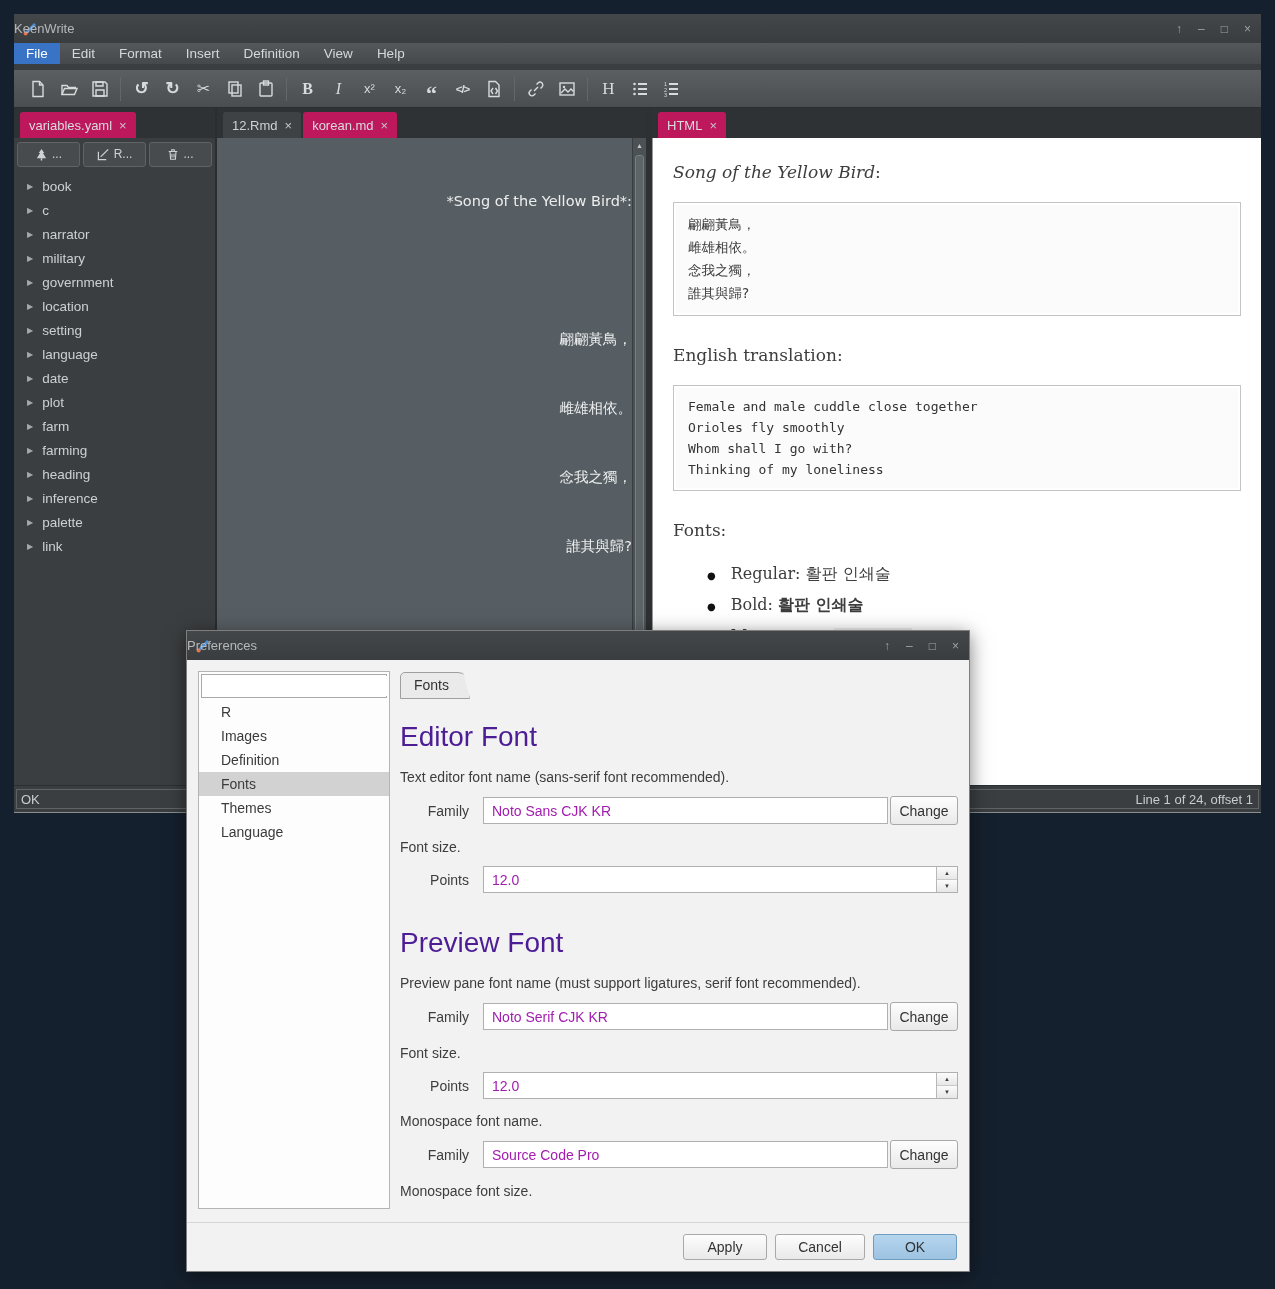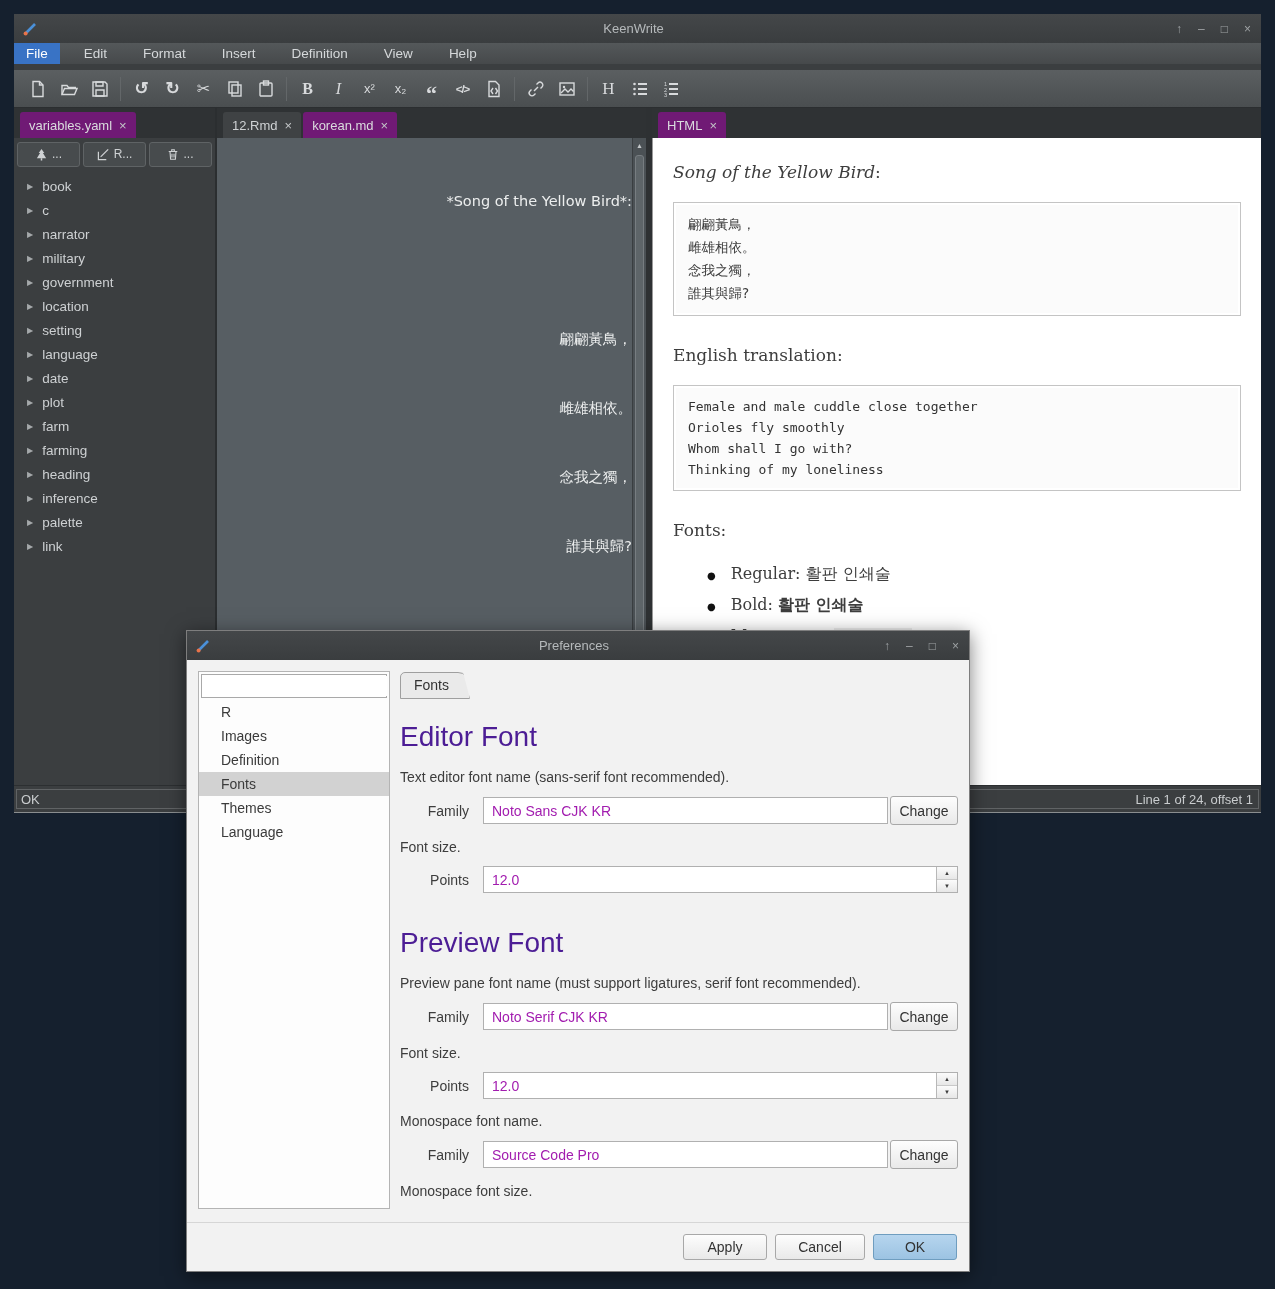--- a/index.html
+++ b/index.html
@@ -5,26 +5,26 @@
   * { margin:0; padding:0; box-sizing:border-box; }
   html,body { width:1275px; height:1289px; overflow:hidden; }
   body { background:#15202e; font-family:"Liberation Sans", sans-serif; position:relative; }
 
   
   .window { position:absolute; left:14px; top:14px; width:1247px; height:799px;
             background:#3b3e40; border-bottom:1px solid #8a8e90; }
   .titlebar { position:absolute; left:0; top:0; right:0; height:29px;
               background:linear-gradient(#444749,#3a3d3f); display:flex; align-items:center; }
   .titlebar .app-icon { margin-left:8px; }
-  .win-title { position:absolute; left:0; right:8px; text-align:center; color:#b5b9bb; font-size:13px; }
+  .win-title { position:absolute; left:0; right:8px; color:#b5b9bb; font-size:13px; }
   .win-controls { position:absolute; right:10px; top:0; height:29px; display:flex; align-items:center; gap:16px; }
   .win-controls span { color:#9ea2a4; font-size:12px; line-height:12px; cursor:default; }
 
   .menubar { position:absolute; left:0; top:29px; right:0; height:21px;
-             background:linear-gradient(#54585a,#46494b); display:flex; align-items:stretch;gap:12px; }
+             background:linear-gradient(#54585a,#46494b); display:flex; align-items:stretch; }
   .menu-item { padding:0 12px; font-size:13.5px; color:#d5d8da; display:flex; align-items:center; }
   .menu-item.active { background:#3973c5; color:#fff; }
 
   .toolbar { position:absolute; left:0; top:56px; right:0; height:38px;
              background:linear-gradient(#5b5f61,#4a4e50); border-bottom:1px solid #2b2e30;
              display:flex; align-items:center; padding-left:8px; }
   .tbtn { width:31px; height:30px; display:flex; align-items:center; justify-content:center;
           color:#d8dadc; }
   .tbtn svg { stroke:#d8dadc; fill:none; stroke-width:1.4; }
   .tsep { width:1px; height:24px; background:#3a3d3f; border-right:1px solid #636769; margin:0 5px; }
@@ -36,21 +36,21 @@
   .g-h { font-family:"Liberation Serif",serif; font-size:17px; }
   .g-undo,.g-redo { font-size:17px; font-weight:bold; }
 
   .main { position:absolute; left:0; top:94px; right:0; bottom:27px; display:flex; }
 
   
   .sidebar { width:203px; background:#3b3e40; border-right:2px solid #2b2e30; display:flex; flex-direction:column; }
   .tabstrip { height:30px; background:#2f3234; display:flex; align-items:flex-end; padding-left:6px; gap:2px; }
   .tab { height:26px; display:inline-flex; align-items:center; padding:0 9px; border-radius:3px 3px 0 0;
          background:#3f4244; color:#cfd2d4; font-size:13px; white-space:nowrap; }
-  .tab.active { background:#701a75; color:#dadcde;margin-top:14px; }
+  .tab.active { background:#be185d; color:#dadcde;margin-top:14px; }
   .tab .close { margin-left:7px; font-size:13px; color:#c3c6c8; }
   .side-btns { height:32px; display:flex; align-items:center; padding:0 3px; gap:3px; }
   .sbtn { flex:1; height:25px; background:#474b4d; border:1px solid #5f6365; border-radius:3px;
           color:#cfd2d4; font-size:12px; display:flex; align-items:center; justify-content:center; gap:4px; }
   .sbtn svg { stroke:#cfd2d4; fill:none; stroke-width:1.3; }
   .tree { flex:1; padding-top:4px; overflow:hidden; }
   .tree-item { height:24px; display:flex; align-items:center; padding-left:13px; color:#ced1d3; font-size:13.5px; }
   .tree-item .tri { font-size:8px; color:#a4a8aa; margin-right:9px; }
 
   

